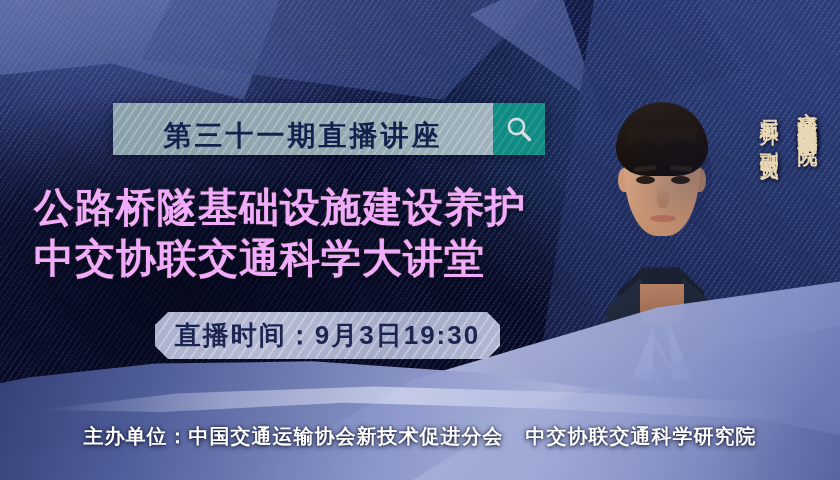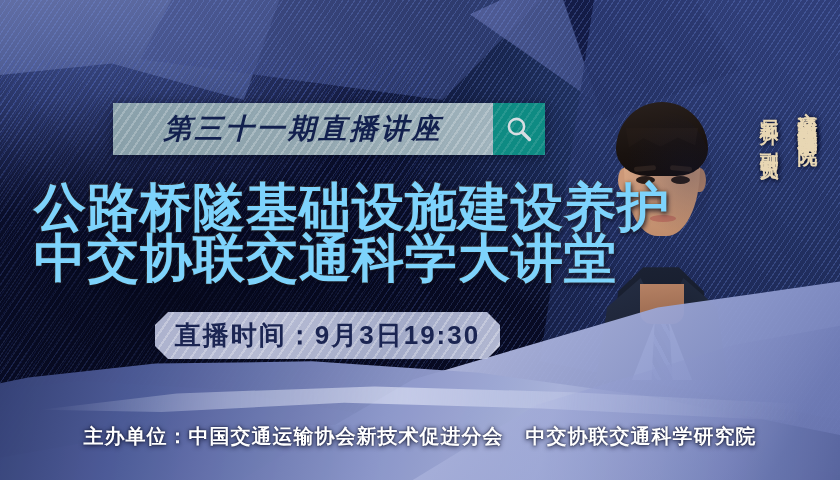--- a/index.html
+++ b/index.html
@@ -216,23 +216,22 @@
 
   
   .sub-bar{
     position:absolute;left:113px;top:103px;width:432px;height:52px;
     display:flex;align-items:stretch;
     box-shadow:0 2px 10px rgba(5,8,26,.5);
   }
   .sub-bar-fill{
     flex:1;position:relative;
     background:linear-gradient(100deg,rgba(146,170,177,.92) 0%,rgba(160,182,188,.9) 50%,rgba(178,198,203,.88) 100%);
-    display:flex;align-items:center;justify-content:center;
+    display:flex;align-items:flex-end;justify-content:center;
     overflow:hidden;
-    font-style:italic;
   }
   .sub-bar-fill::after{
     content:"";position:absolute;inset:0;
     background-image:repeating-linear-gradient(-56deg,rgba(255,255,255,.22) 0px,rgba(255,255,255,.22) 2px,rgba(0,0,0,0) 2px,rgba(0,0,0,0) 7px);
     pointer-events:none;
   }
   .sub-bar-text{
     position:relative;z-index:2;
     font-size:28px;font-weight:bold;letter-spacing:3px;
     color:#12204e;white-space:nowrap;
@@ -244,22 +243,22 @@
   }
   .sub-bar-icon::after{
     content:"";position:absolute;inset:0;
     background-image:repeating-linear-gradient(-56deg,rgba(255,255,255,.10) 0px,rgba(255,255,255,.10) 2px,rgba(0,0,0,0) 2px,rgba(0,0,0,0) 7px);
   }
   .sub-bar-icon svg{position:relative;z-index:2;}
 
   
   .headline{
     position:absolute;left:34px;top:182px;width:540px;
-    font-size:52px;line-height:51px;font-weight:bold;
-    color:#7dd3fc;letter-spacing:1px;
+    font-size:40px;line-height:51px;font-weight:bold;
+    color:#f0abfc;letter-spacing:1px;
     text-shadow:1px 2px 5px rgba(6,8,26,.9),0 0 2px rgba(201,145,47,.55);
   }
   .headline div{white-space:nowrap;}
 
   
   .date-pill{
     position:absolute;left:155px;top:312px;width:345px;height:47px;
     background:linear-gradient(120deg,rgba(182,188,216,.94) 0%,rgba(200,205,230,.9) 34%,rgba(176,184,214,.92) 70%,rgba(196,202,228,.9) 100%);
     clip-path:polygon(13px 0,calc(100% - 13px) 0,100% 13px,100% calc(100% - 13px),calc(100% - 13px) 100%,13px 100%,0 calc(100% - 13px),0 13px);
     display:flex;align-items:center;justify-content:center;

